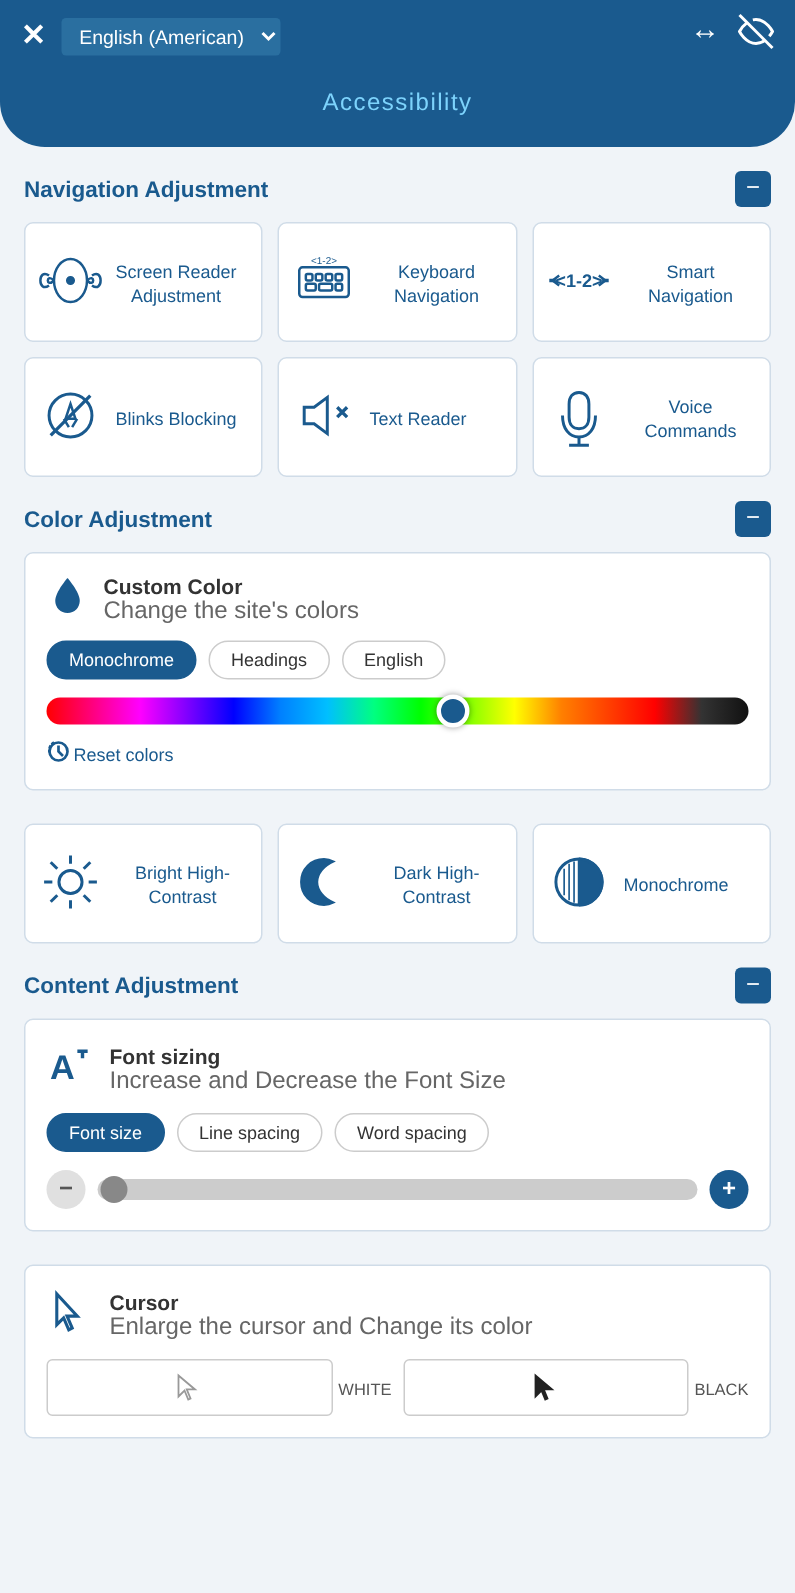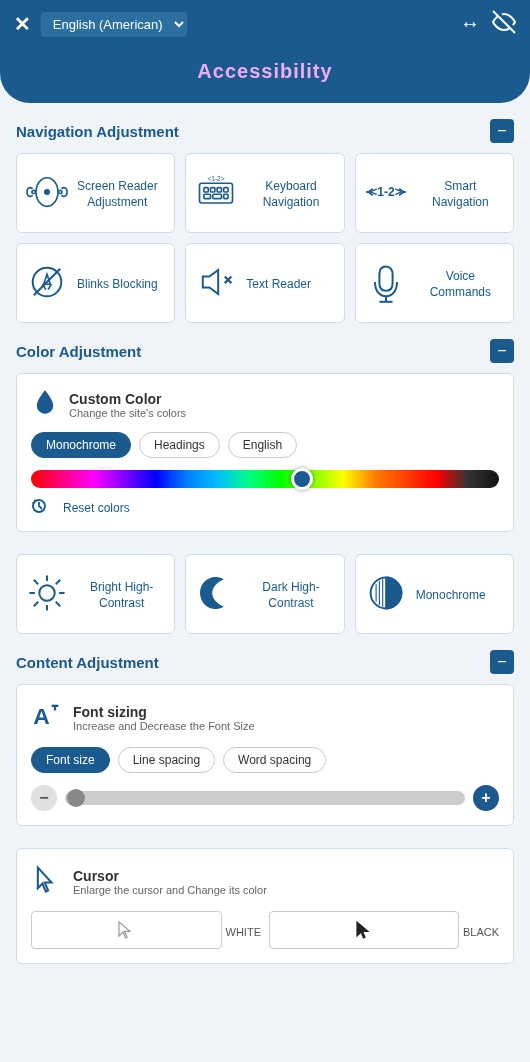--- a/index.html
+++ b/index.html
@@ -33,21 +33,21 @@
 
     
     .title-banner {
       background: #1a5a8e;
       text-align: center;
       padding: 12px 20px 20px;
       border-radius: 0 0 30px 30px;
       margin-bottom: 4px;
     }
     .title-banner h1 {
-      color: #f0abfc; font-size: 20px; font-weight: 700; letter-spacing: 1px;
+      color: #7dd3fc; font-size: 16px; font-weight: 400; letter-spacing: 1px;
     }
 
     
     .main-content {
       padding: 12px 16px;
     }
 
     
     .section {
       margin-bottom: 16px;
@@ -99,21 +99,21 @@
       border: 1px solid #d0dce8;
       border-radius: 6px;
       padding: 14px;
       margin-bottom: 22px;
     }
     .panel-header {
       display: flex; align-items: center; gap: 10px; margin-bottom: 10px;
     }
     .panel-header-icon { font-size: 22px; color: #1a5a8e; }
     .panel-title { font-weight: 700; color: #333; font-size: 14px; }
-    .panel-subtitle { color: #666; font-size: 11px; }
+    .panel-subtitle { color: #666; font-size: 16px; }
 
     
     .tab-group {
       display: flex; gap: 8px; margin-bottom: 12px; flex-wrap: wrap;
     }
     .tab-btn {
       padding: 5px 14px; border-radius: 16px; font-size: 12px;
       cursor: pointer; border: 1px solid #ccc; background: white;
       color: #333;
     }
@@ -132,21 +132,21 @@
       position: relative; cursor: pointer;
     }
     .slider-thumb {
       position: absolute; top: 50%; left: 58%; transform: translate(-50%, -50%);
       width: 22px; height: 22px; background: #1a5a8e;
       border-radius: 50%; border: 3px solid white;
       box-shadow: 0 0 4px rgba(0,0,0,0.4);
     }
     .reset-colors {
       display: flex; align-items: center; justify-content: flex-end;
-      gap: 16px; color: #1a5a8e; font-size: 12px; cursor: pointer;
+      gap: 2px; color: #1a5a8e; font-size: 12px; cursor: pointer;
       background: none; border: none;
     }
 
     
     .small-grid {
       display: grid;
       grid-template-columns: repeat(3, 1fr);
       gap: 10px;
       margin-bottom: 10px;
     }

